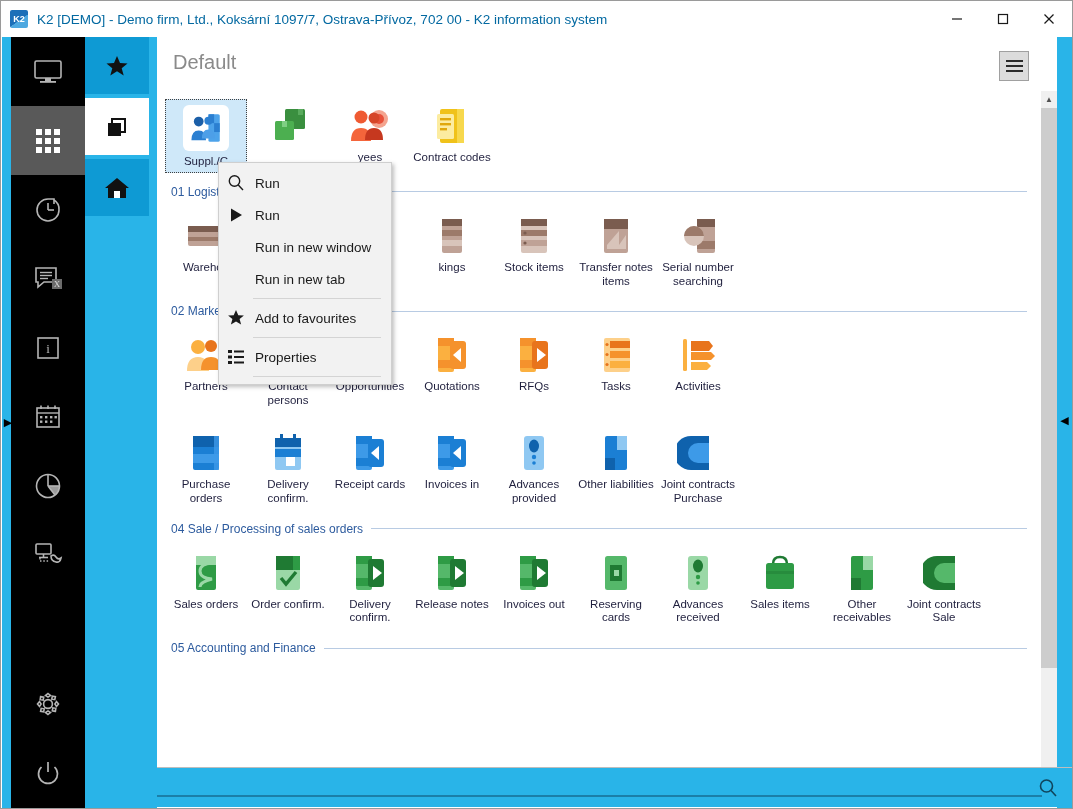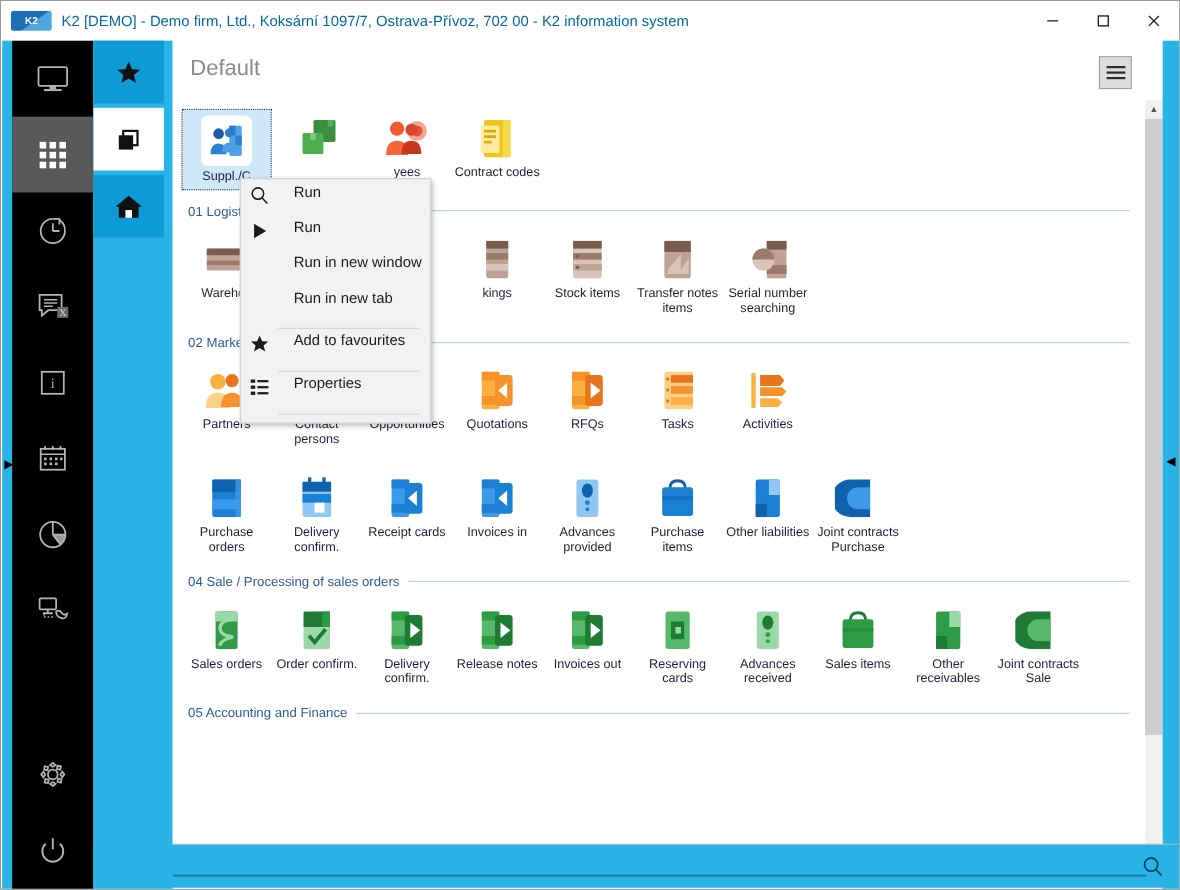--- a/index.html
+++ b/index.html
@@ -22,21 +22,21 @@
   }
 
   
   #titlebar {
     position: absolute; left: 0; top: 0;
     width: 1071px; height: 36px;
     background: #ffffff;
     display: flex; align-items: center;
   }
   #title-icon {
-    margin-left: 9px; width: 37px; height: 18px;
+    margin-left: 9px; width: 18px; height: 18px;
     background: linear-gradient(145deg,#1d6fb8 0%, #1d6fb8 55%, #4ea8e0 56%, #4ea8e0 100%);
     border-radius: 2px; position: relative; flex: none;
     display: flex; align-items: center; justify-content: center;
   }
   #title-icon span {
     color: #fff; font-size: 9px; font-weight: bold;
     font-family: "Liberation Sans", sans-serif; line-height: 1;
   }
   #title-text {
     margin-left: 9px;
@@ -202,22 +202,22 @@
   #ctxmenu {
     position: absolute; left: 217px; top: 161px;
     width: 174px;
     background: #f2f2f2;
     border: 1px solid #cfcfcf;
     box-shadow: 2px 2px 4px rgba(0,0,0,0.25);
     padding: 4px 0;
     z-index: 50;
   }
   .ctx-item {
-    height: 32px; display: flex; align-items: flex-start;
-    padding: 0 10px 0 6px; gap: 20px;
+    height: 32px; display: flex; align-items: center;
+    padding: 0 10px 0 6px; gap: 8px;
   }
   .ctx-ico {
     width: 22px; height: 22px; flex: none;
     display: flex; align-items: center; justify-content: center;
     color: #1a1a1a;
   }
   .ctx-lbl { font-size: 13.5px; color: #1a1a1a; white-space: nowrap; }
   .ctx-sep { height: 1px; background: #d4d4d4; margin: 3px 10px 3px 34px; }
 </style>
 </head>
@@ -648,28 +648,20 @@
                 <div class="label">Invoices in</div>
               </div>
               <div class="item">
                 <div class="glyph"><svg width="42" height="42" viewBox="0 0 42 42">
                     <rect x="11" y="4" width="20" height="34" rx="3" fill="#8fc8f2"></rect>
                     <ellipse cx="21" cy="14" rx="5" ry="6.5" fill="#0f62ad"></ellipse>
                     <circle cx="21" cy="25" r="2.2" fill="#1b7fd4"></circle>
                     <circle cx="21" cy="31" r="1.8" fill="#1b7fd4"></circle>
                   </svg></div>
                 <div class="label">Advances provided</div>
-              </div>
-              <div class="item">
-                <div class="glyph"><svg width="42" height="42" viewBox="0 0 42 42">
-                    <path d="M14 12 q0 -7 7 -7 q7 0 7 7" fill="none" stroke="#0f62ad" stroke-width="2.6"></path>
-                    <rect x="7" y="11" width="28" height="26" rx="2.5" fill="#1b7fd4"></rect>
-                    <rect x="7" y="19" width="28" height="3" fill="#0f62ad" opacity="0.45"></rect>
-                  </svg></div>
-                <div class="label">Purchase items</div>
               </div>
               <div class="item">
                 <div class="glyph"><svg width="42" height="42" viewBox="0 0 42 42">
                     <rect x="10" y="4" width="22" height="34" rx="2" fill="#1b7fd4"></rect>
                     <rect x="22" y="4" width="10" height="14" fill="#8fc8f2"></rect>
                     <rect x="10" y="26" width="10" height="12" fill="#0f62ad"></rect>
                   </svg></div>
                 <div class="label">Other liabilities</div>
               </div>
               <div class="item">

